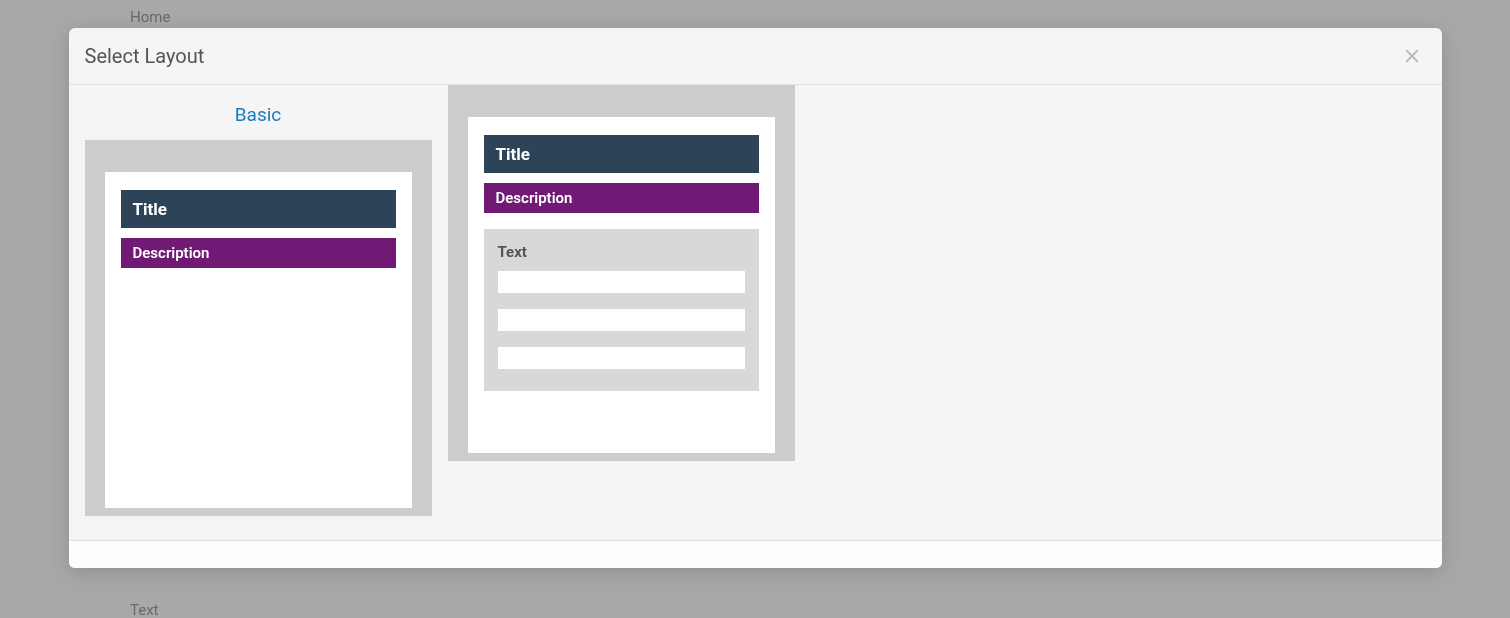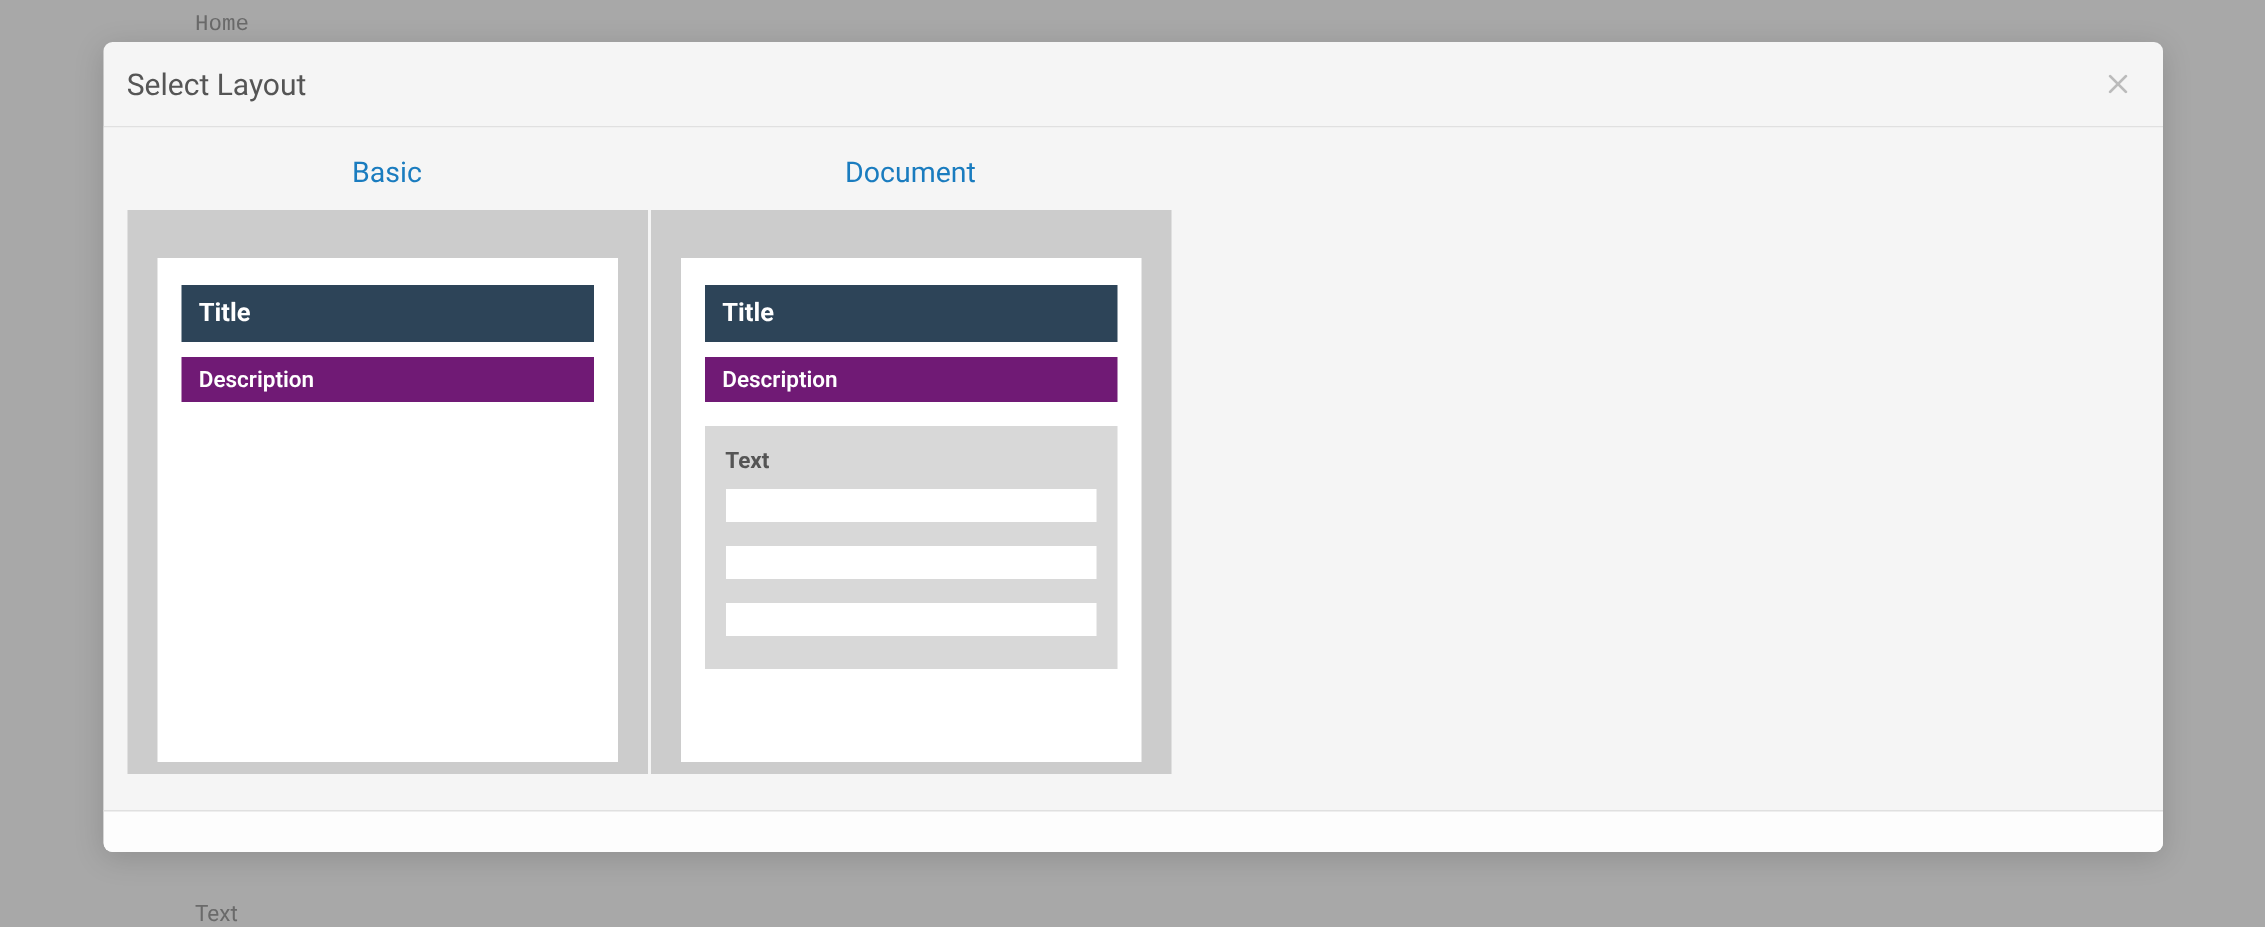--- a/index.html
+++ b/index.html
@@ -20,21 +20,20 @@
       top: 0;
       left: 0;
       width: 100%;
       height: 100%;
       padding: 8px 0 0 130px;
       color: #6a6a6a;
       font-size: 15px;
     }
     .bg-home {
       margin-bottom: 560px;
-      font-family: Liberation Mono, monospace;
     }
     .bg-text {
       margin-top: 575px;
     }
     .modal-overlay {
       position: absolute;
       top: 0;
       left: 0;
       width: 100%;
       height: 100%;
@@ -74,21 +73,21 @@
     .close-button svg {
       width: 18px;
       height: 18px;
     }
     .modal-body {
       padding: 0 16px 24px 16px;
       background: #f5f5f5;
     }
     .layout-row {
       display: flex;
-      gap: 2px;
+      gap: 16px;
     }
     .layout-option {
       width: 347px;
       display: flex;
       flex-direction: column;
       align-items: center;
       cursor: pointer;
     }
     .layout-label {
       color: #1a7cbf;
@@ -176,21 +175,20 @@
           <div class="layout-label">Basic</div>
           <div class="layout-preview">
             <div class="preview-inner">
               <div class="block-title">Title</div>
               <div class="block-description">Description</div>
             </div>
           </div>
         </div>
 
         <div class="layout-option">
-          <div class="layout-label">Document</div>
           <div class="layout-preview">
             <div class="preview-inner">
               <div class="block-title">Title</div>
               <div class="block-description">Description</div>
               <div class="block-text-container">
                 <div class="block-text-label">Text</div>
                 <div class="text-line"></div>
                 <div class="text-line"></div>
                 <div class="text-line"></div>
               </div>

